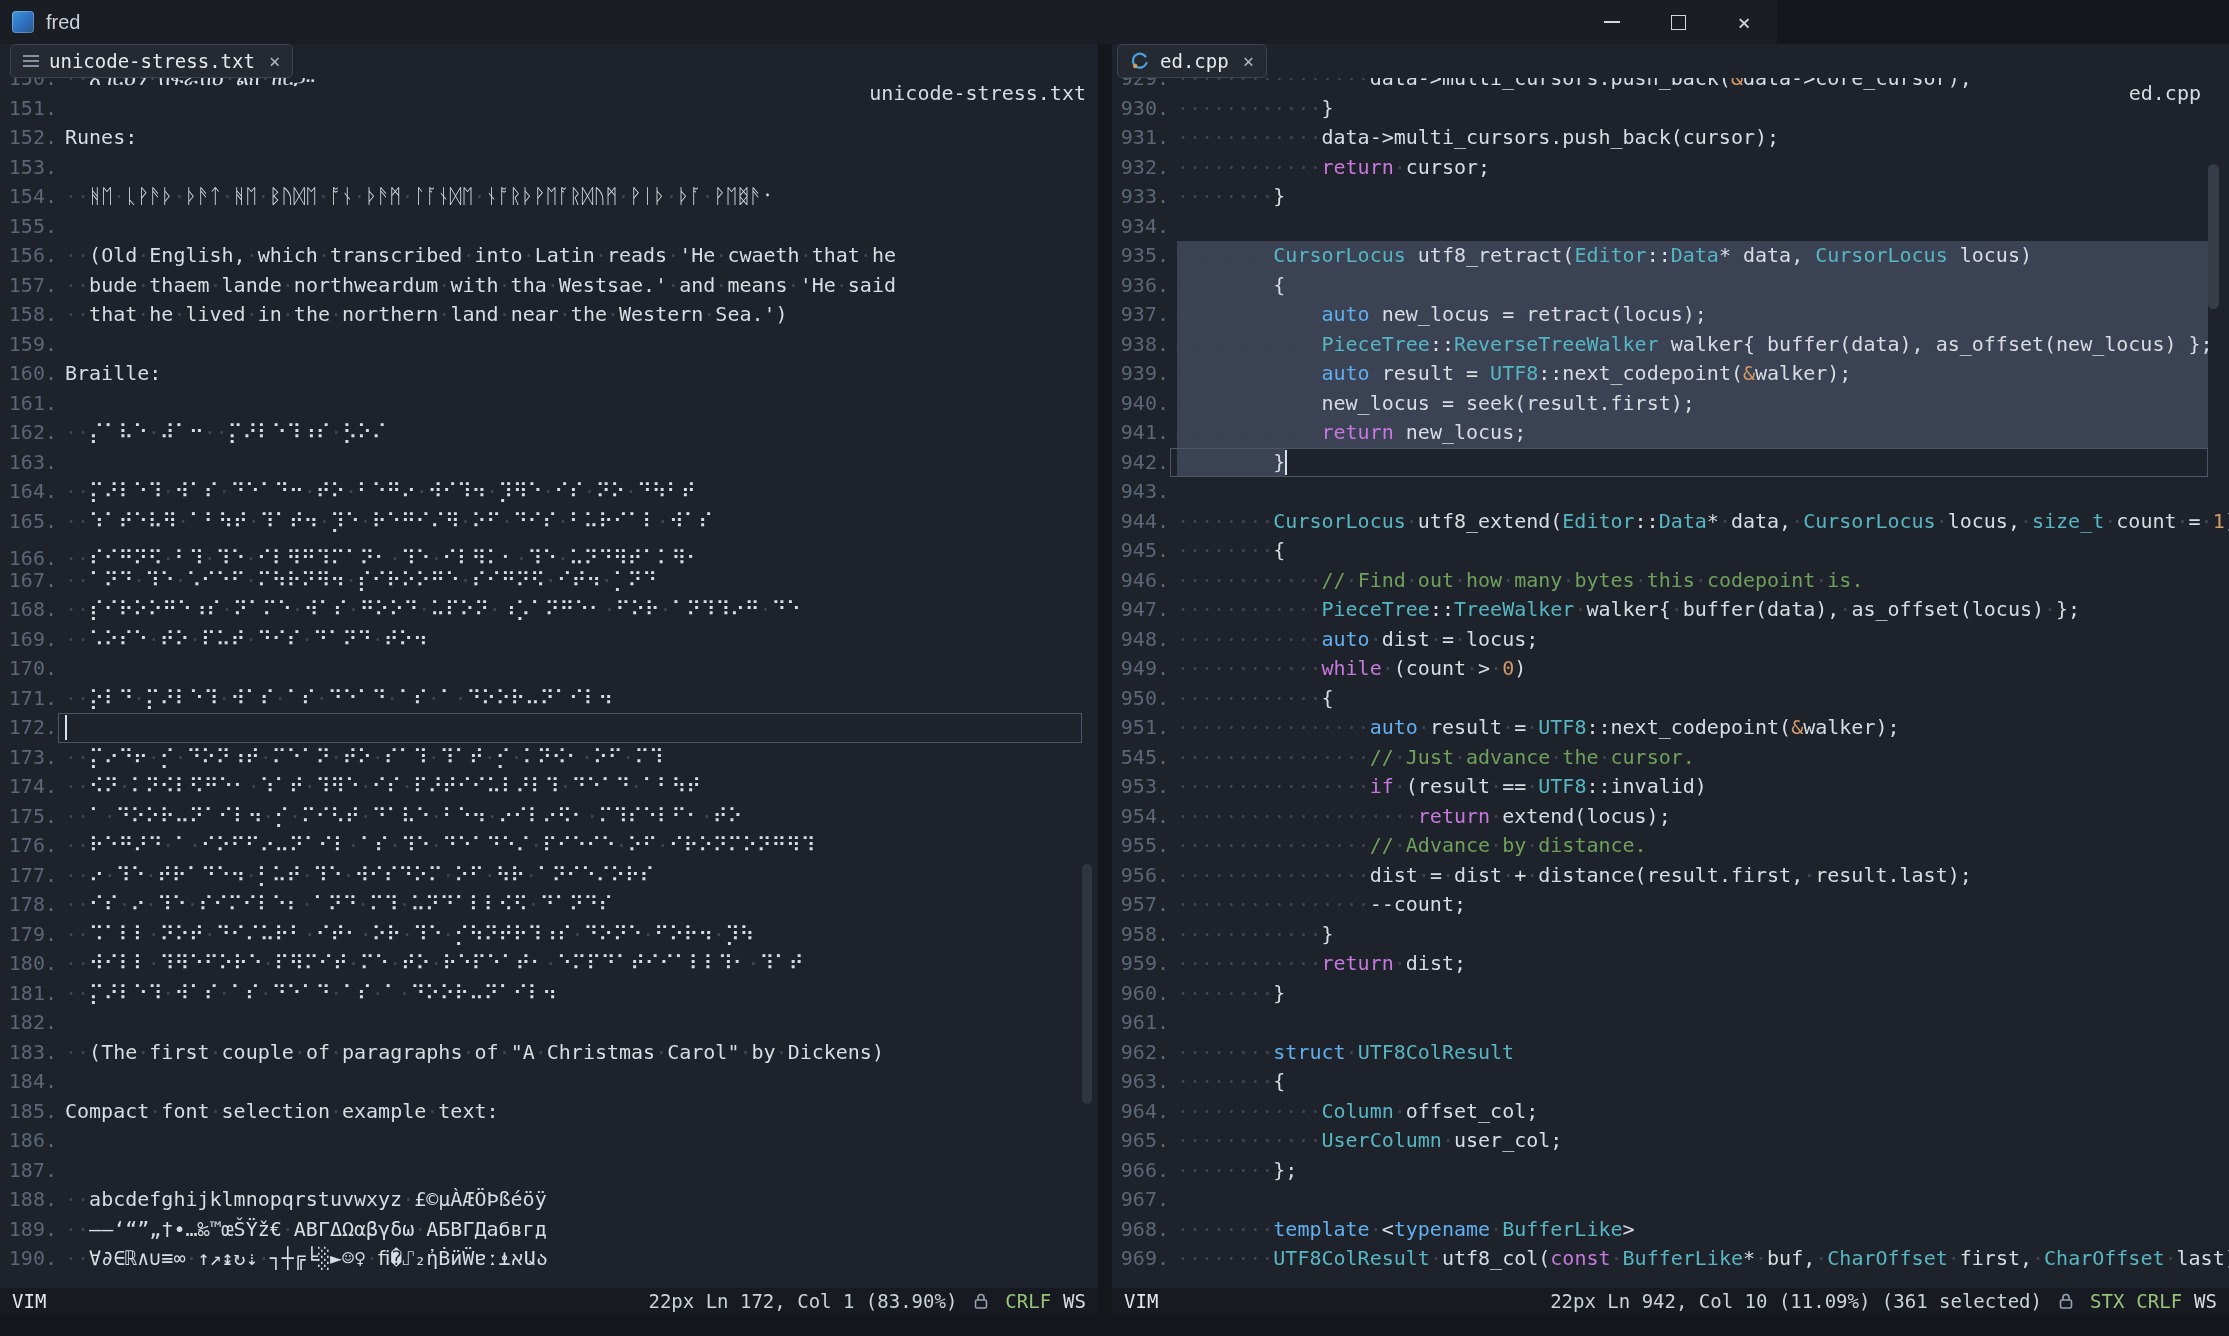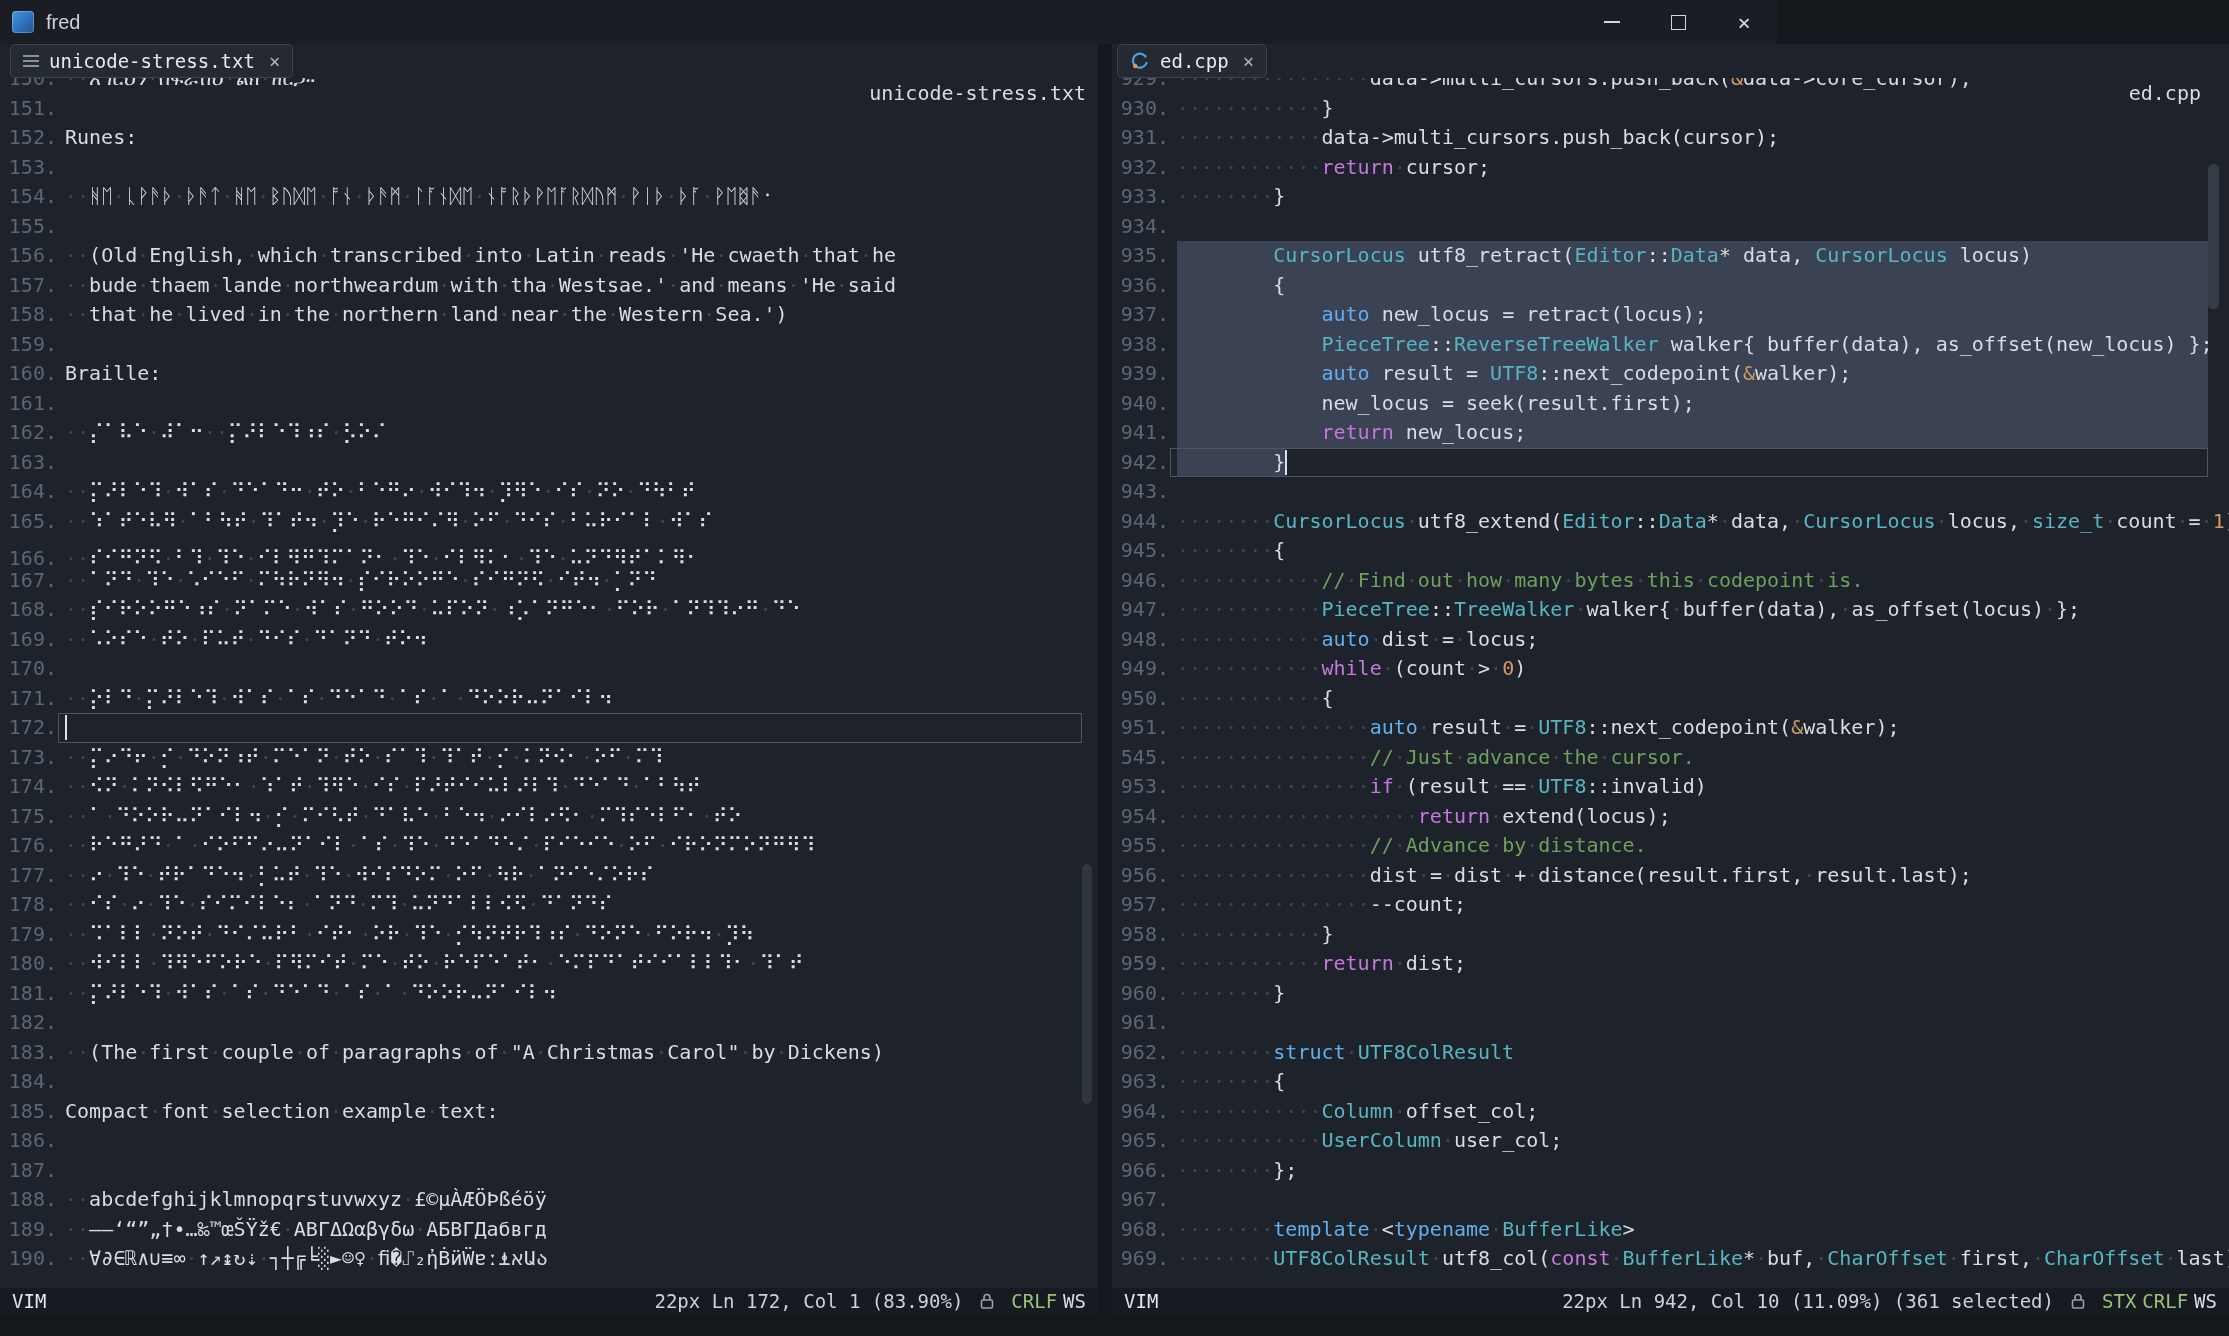--- a/index.html
+++ b/index.html
@@ -53,21 +53,21 @@
   #pane-0 .thumb{left:1082px;top:820px;width:10px;height:240px;}
   #pane-1 .thumb{left:1096px;top:120px;width:11px;height:145px;background:#363d47;}
   
   .status{position:absolute;top:1288px;height:26px;background:#171a20;display:flex;align-items:center;
     font-size:19px;color:#ccd2da;padding:0 12px;box-sizing:border-box;}
   #status-0{left:0;width:1098px;}
   #status-1{left:1112px;width:1117px;}
   .mode{color:#e2e6ec;white-space:pre;}
   .pos{margin-left:auto;white-space:pre;}
   .lock{margin-left:16px;display:flex;align-items:center;}
-  .flags{display:flex;gap:6px;margin-left:16px;}
+  .flags{display:flex;gap:12px;margin-left:16px;}
   .flag.green{color:#98c379;}
   .flag.plain{color:#d8dce3;}
 </style>
 </head>
 <body>
 
 <div class="titlebar">
   <span class="app-icon"></span>
   <span class="win-title">fred</span>
   <div class="win-controls">

